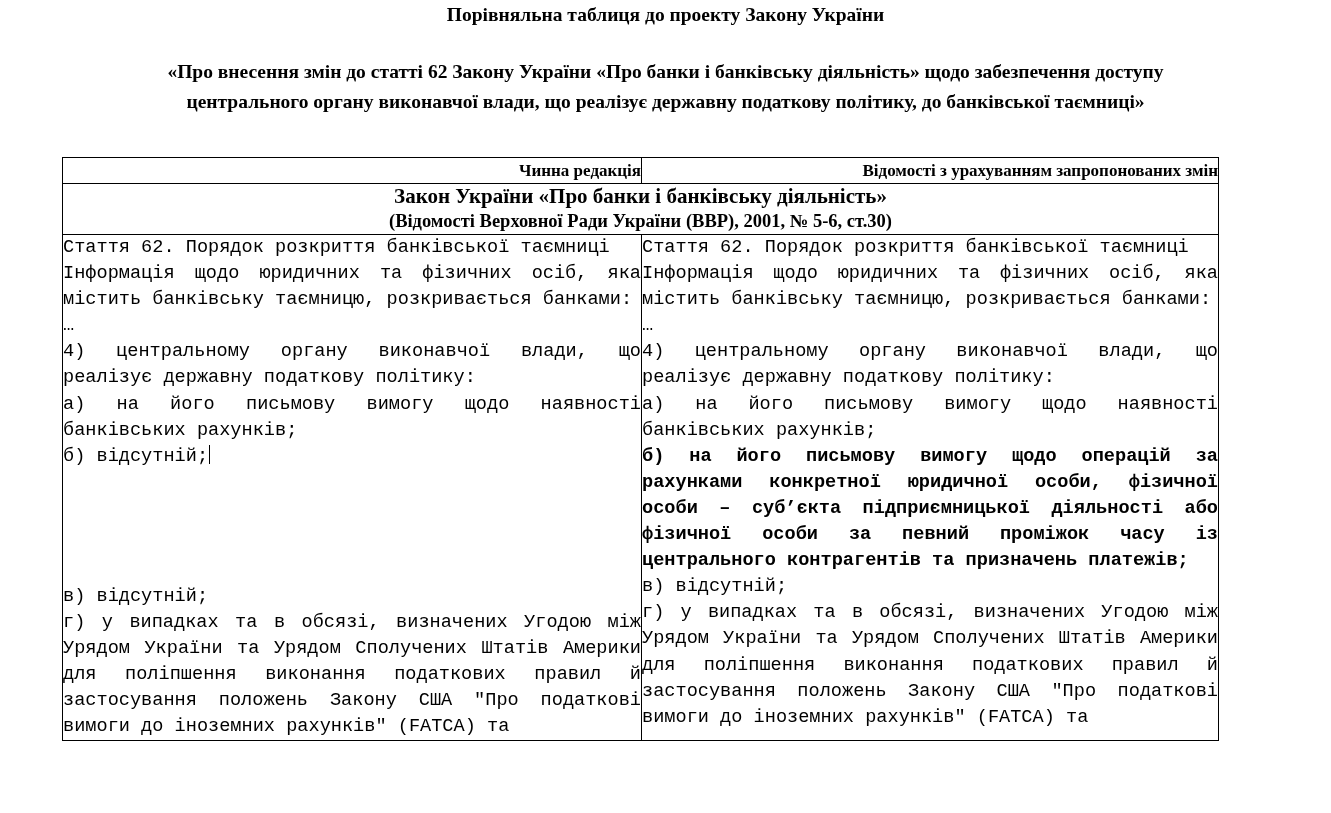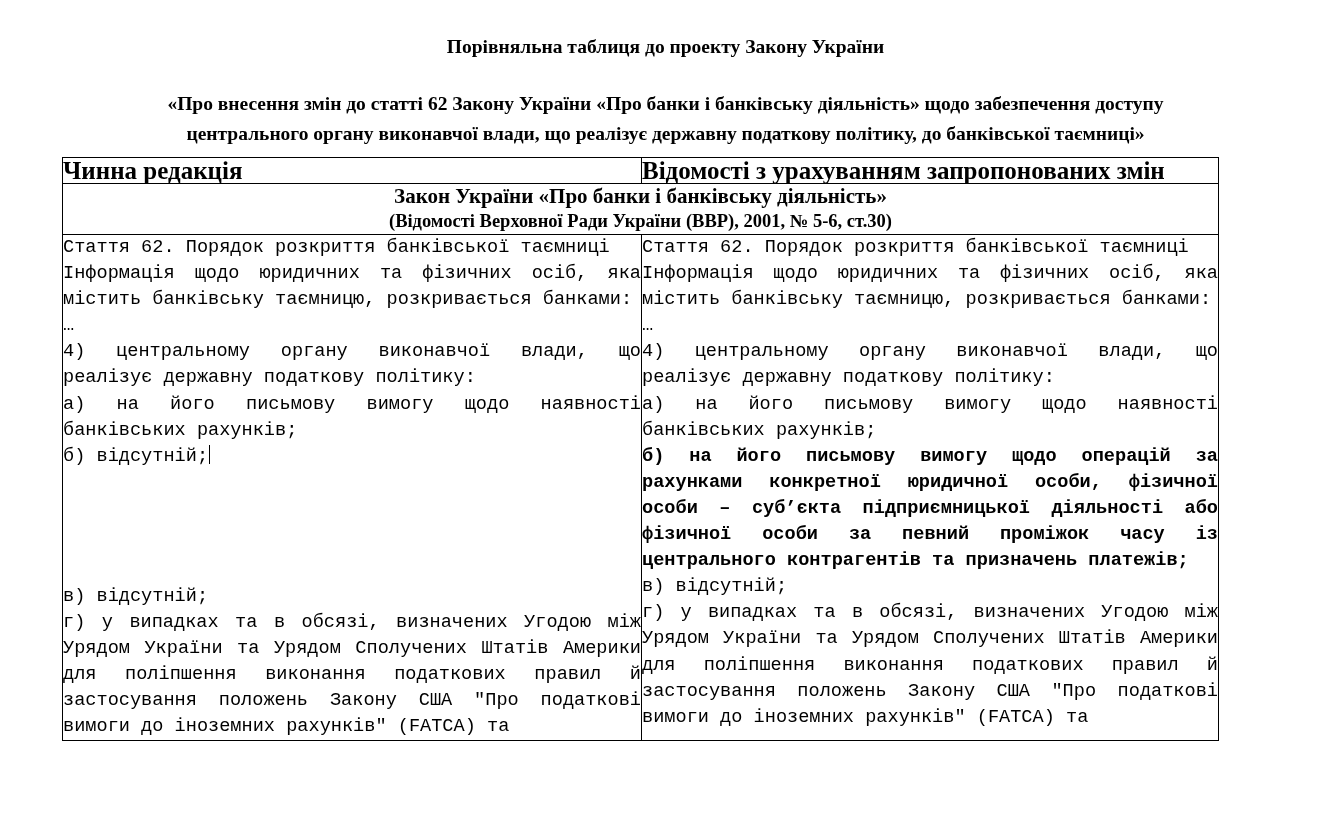--- a/index.html
+++ b/index.html
@@ -20,21 +20,21 @@
   .page {
     position: relative;
     width: 1331px;
     height: 813px;
     box-sizing: border-box;
   }
 
   
   .doc-title {
     margin: 0;
-    padding: 32px 100px 0 100px;
+    padding: 0 100px 0 100px;
     text-align: center;
     font-weight: bold;
     font-size: 19.5px;
     line-height: 30px;
     letter-spacing: 0px;
   }
   .doc-title .title-line-1 {
     display: block;
   }
   .doc-title .title-rest {
@@ -61,23 +61,23 @@
   table.cmp col.c-left  { width: 579px; }
   table.cmp col.c-right { width: 577px; }
 
   table.cmp td, table.cmp th {
     border: 1.4px solid #000;
     vertical-align: top;
     padding: 0;
   }
 
   .hdr-cell {
-    text-align: left;
+    text-align: right;
     font-weight: bold;
-    font-size: 25px;
+    font-size: 17px;
     line-height: 25px;
     padding: 3px 6px 4px 6px;
   }
 
   .law-cell {
     text-align: center;
     padding: 4px 8px 5px 8px;
   }
   .law-title {
     font-weight: bold;

